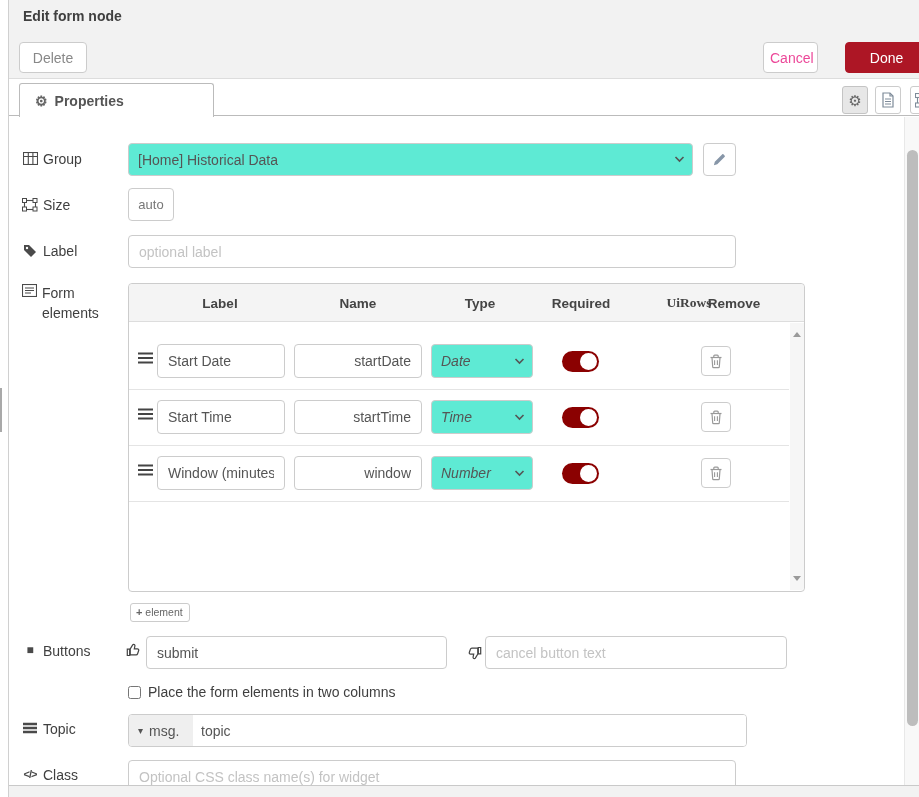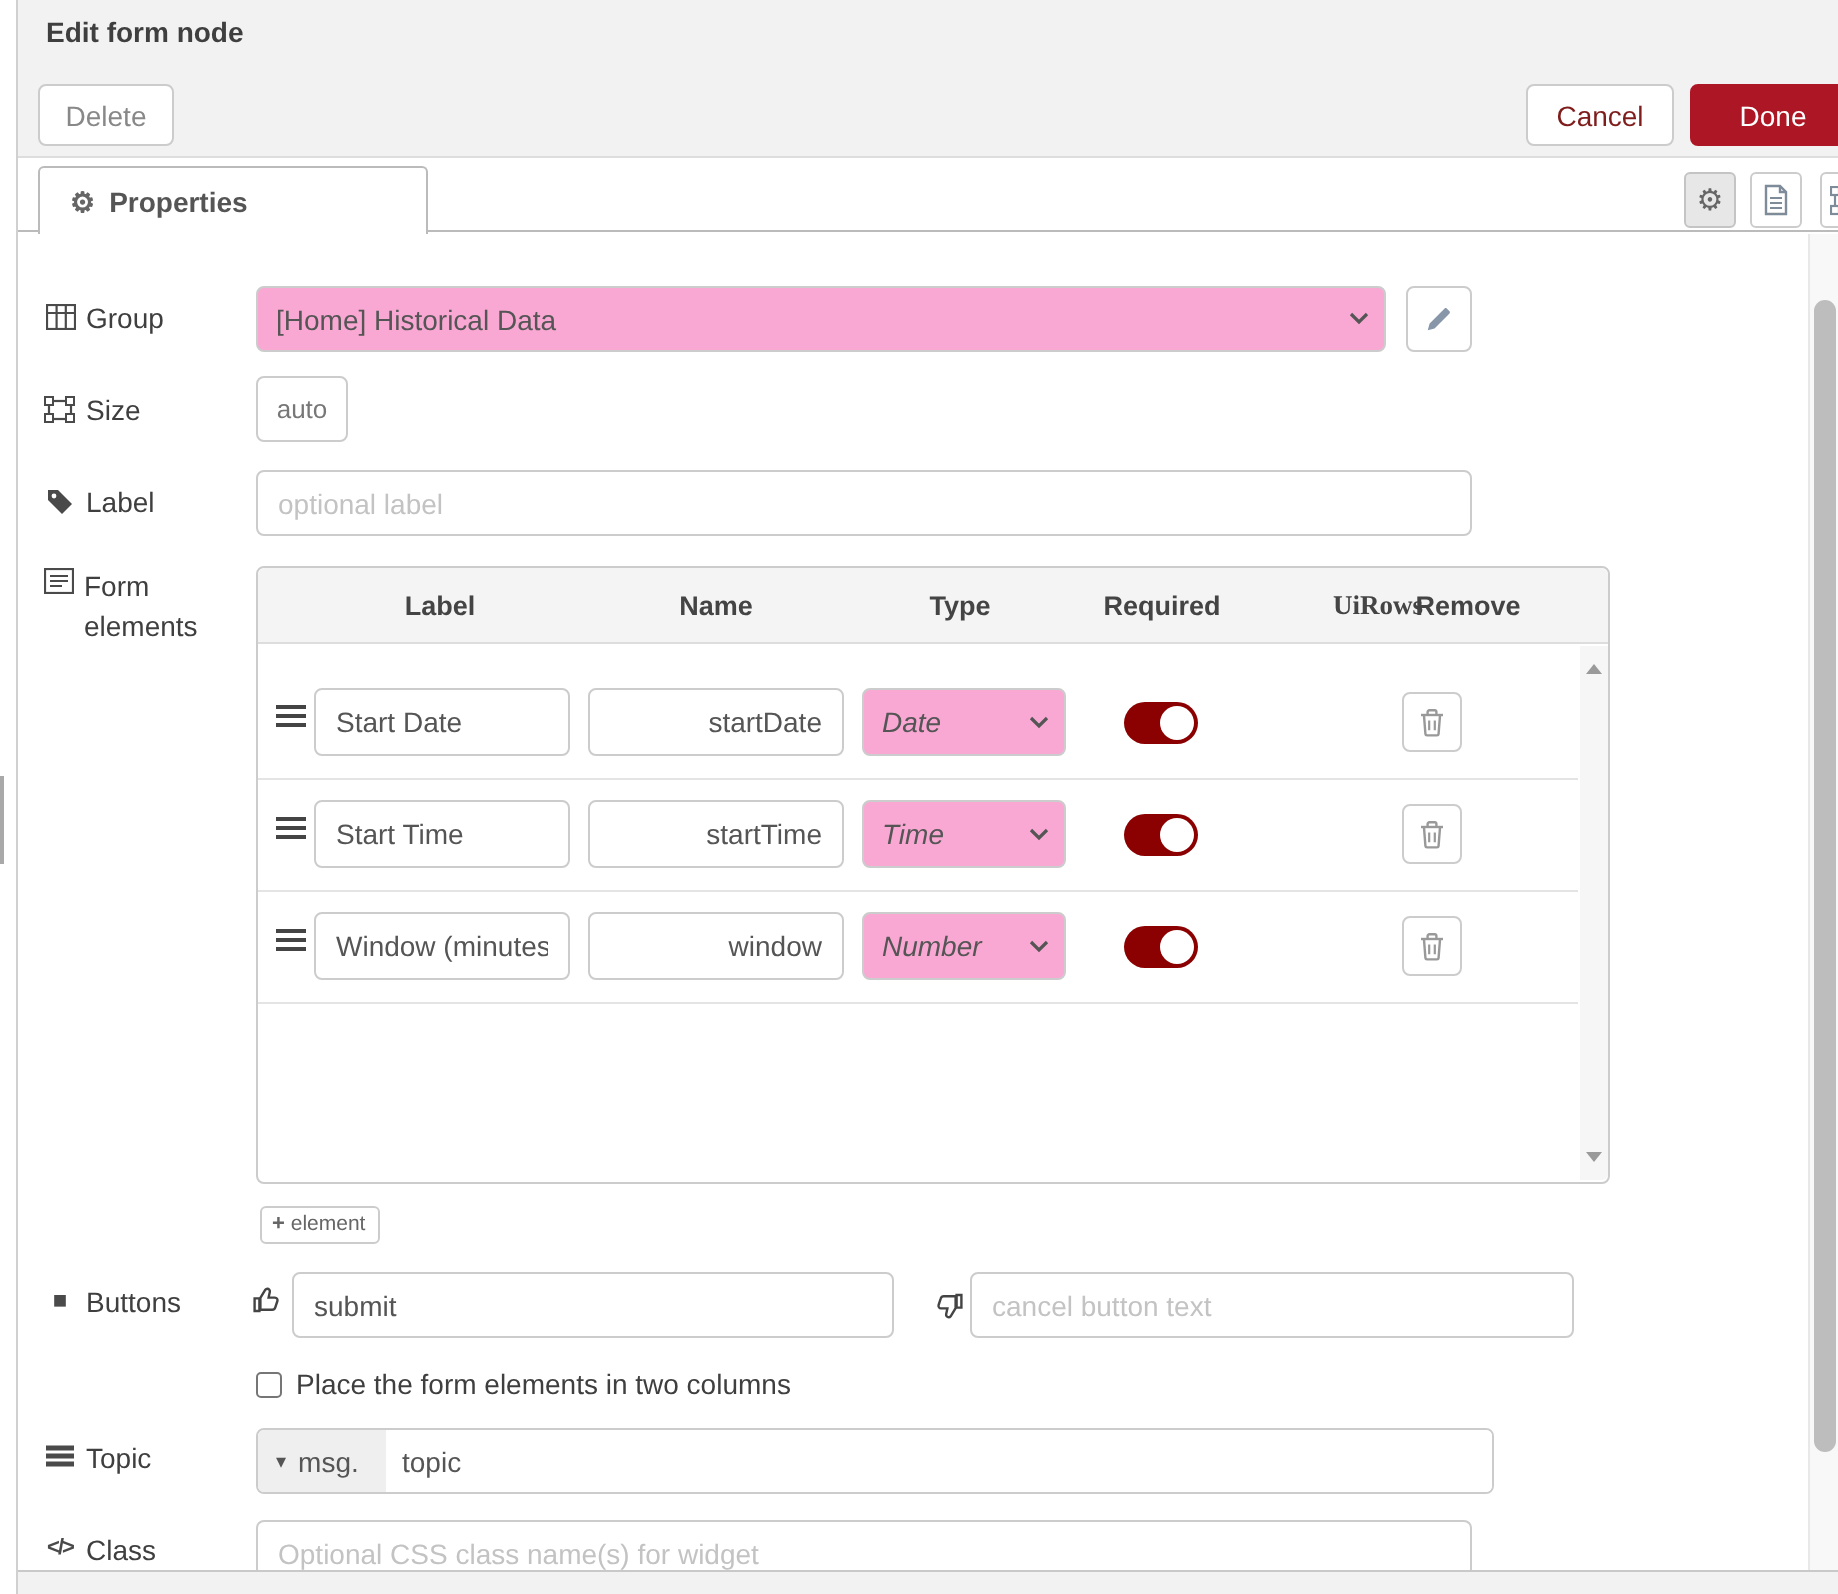--- a/index.html
+++ b/index.html
@@ -14,21 +14,21 @@
   .left-tick { position:absolute; left:0; top:388px; width:2px; height:44px; background:#a9a9a9; z-index:1; }
 
   
   .tray-header { position:absolute; left:9px; right:0; top:0; height:50px; background:#f2f2f2; border-bottom:1px solid #ddd; z-index:2; }
   .tray-title { position:absolute; left:14px; top:8px; font-weight:bold; font-size:14px; color:#3f3f3f; }
 
   
   .toolbar { position:absolute; left:9px; right:0; top:34px; height:45px; background:#f2f2f2; border-bottom:1px solid #ddd; z-index:2; }
   .btn { border:1px solid #ccc; background:#fff; border-radius:4px; font-family:inherit; font-size:14px; color:#888; cursor:pointer; }
   .btn-delete { position:absolute; left:10px; top:8px; width:68px; height:31px; }
-  .btn-cancel { position:absolute; left:754px; top:8px; width:74px; height:31px; color:#7f1d1d; }
+  .btn-cancel { position:absolute; left:754px; top:8px; width:55px; height:31px; color:#ec4899; }
   .btn-done   { position:absolute; left:836px; top:8px; width:83px; height:31px; background:#AD1625; border-color:#AD1625; color:#fff; border-radius:4px 0 0 4px; }
 
   
   .tabbar { position:absolute; left:9px; right:0; top:80px; height:36px; background:#fff; border-bottom:1px solid #bbb; z-index:2; }
   .tab { position:absolute; left:10px; top:3px; width:195px; height:34px; background:#fff;
          border:1px solid #bbb; border-bottom:none; border-radius:3px 3px 0 0;
          display:flex; align-items:center; gap:7px; padding-left:15px;
          font-weight:bold; font-size:14px; color:#555; z-index:3; cursor:pointer; }
   .gear-glyph { font-size:14px; color:#666; line-height:1; }
   .mini-btn { position:absolute; top:6px; width:26px; height:28px; border:1px solid #ccc; border-radius:3px;
@@ -49,21 +49,21 @@
 
   
   .flabel { position:absolute; z-index:2; font-size:14px; color:#3f3f3f; display:flex; align-items:flex-start; gap:5px; }
   .flabel .ic { display:inline-flex; width:16px; justify-content:center; color:#4a4a4a; margin-top:1px; }
 
   .ipt { position:absolute; z-index:2; height:33px; border:1px solid #ccc; border-radius:4px; background:#fff;
          font-family:inherit; font-size:14px; color:#555; padding:0 10px; outline:none; }
   .ipt::placeholder { color:#c3c3c3; }
 
   .selwrap { position:absolute; z-index:2; }
-  .sel { width:100%; height:33px; border:1px solid #ccc; border-radius:4px; background:#f9a8d4;
+  .sel { width:100%; height:33px; border:1px solid #ccc; border-radius:4px; background:#5eead4;
          font-family:inherit; font-size:14px; color:#555; padding:0 26px 0 9px;
          appearance:none; -webkit-appearance:none; -moz-appearance:none; outline:none; }
   .chev { position:absolute; right:8px; top:10px; pointer-events:none; color:#555; }
 
   .edit-btn { position:absolute; left:703px; top:143px; width:33px; height:33px; z-index:2;
               border:1px solid #ccc; border-radius:4px; background:#fff; color:#8796a8;
               display:flex; align-items:center; justify-content:center; cursor:pointer; }
   .auto-btn { position:absolute; left:128px; top:188px; width:46px; height:33px; z-index:2;
               border:1px solid #ccc; border-radius:4px; background:#fff; color:#777; font-size:13px; font-family:inherit; cursor:pointer; }
 

